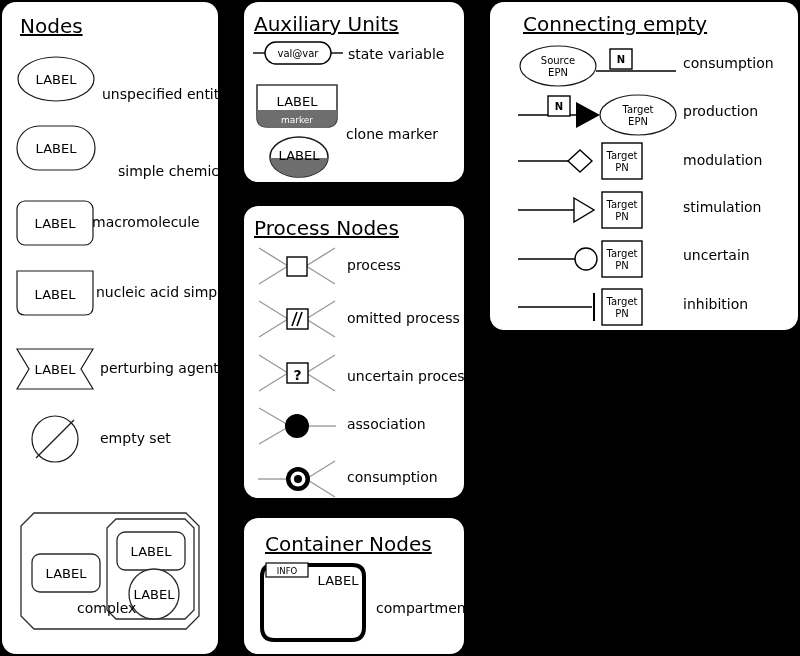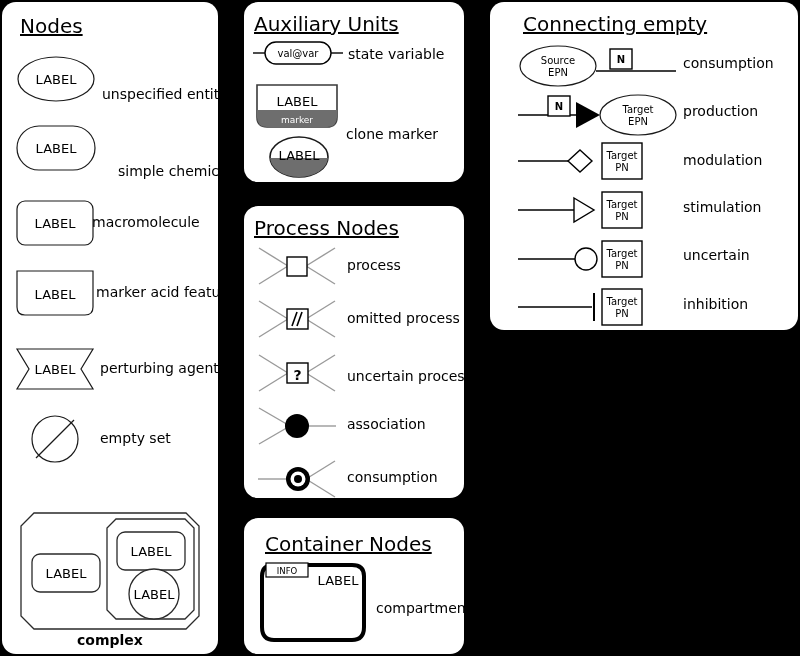--- a/index.html
+++ b/index.html
@@ -78,21 +78,21 @@
   </svg>
 </div>
 <div class="row-label" style="left:92px; top:214px;">macromolecule</div>
 
 <div class="glyph" style="left:16px; top:270px;">
   <svg width="78" height="46" viewBox="0 0 78 46">
     <path d="M1,1 L77,1 L77,37 Q77,45 69,45 L9,45 Q1,45 1,37 Z" class="stroke-thin"></path>
     <text x="39" y="29" text-anchor="middle" class="cap">LABEL</text>
   </svg>
 </div>
-<div class="row-label" style="left:96px; top:284px;">marker acid feature</div>
+<div class="row-label" style="left:96px; top:284px;">nucleic acid simple</div>
 
 <div class="glyph" style="left:16px; top:348px;">
   <svg width="78" height="42" viewBox="0 0 78 42">
     <path d="M1,1 L77,1 L65,21 L77,41 L1,41 L13,21 Z" class="stroke-thin"></path>
     <text x="39" y="26" text-anchor="middle" class="cap">LABEL</text>
   </svg>
 </div>
 <div class="row-label" style="left:100px; top:360px;">perturbing agent</div>
 
 <div class="glyph" style="left:28px; top:412px;">
@@ -113,21 +113,21 @@
     <rect x="12" y="42" width="68" height="38" rx="8" ry="8" fill="#ffffff" stroke="#2a2a2a" stroke-width="1.3"></rect>
     <text x="46" y="66" text-anchor="middle" class="cap">LABEL</text>
 
     <rect x="97" y="20" width="68" height="38" rx="8" ry="8" fill="#ffffff" stroke="#2a2a2a" stroke-width="1.3"></rect>
     <text x="131" y="44" text-anchor="middle" class="cap">LABEL</text>
 
     <circle cx="134" cy="82" r="25" fill="#ffffff" stroke="#2a2a2a" stroke-width="1.3"></circle>
     <text x="134" y="87" text-anchor="middle" class="cap">LABEL</text>
   </svg>
 </div>
-<div class="row-label" style="left:77px; top:632px;font-weight:bold;">complex</div>
+<div class="row-label" style="left:77px; top:600px;">complex</div>
 
 <div class="panel" style="left:244px; top:2px; width:220px; height:180px;"></div>
 
 <div class="panel-title" style="left:254px; top:12px;">Auxiliary Units</div>
 
 <div class="glyph" style="left:253px; top:40px;">
   <svg width="90" height="26" viewBox="0 0 90 26">
     <line x1="0" y1="13" x2="12" y2="13" class="stroke-k"></line>
     <line x1="78" y1="13" x2="90" y2="13" class="stroke-k"></line>
     <rect x="12" y="2" width="66" height="22" rx="11" ry="11" class="fill-w"></rect>

